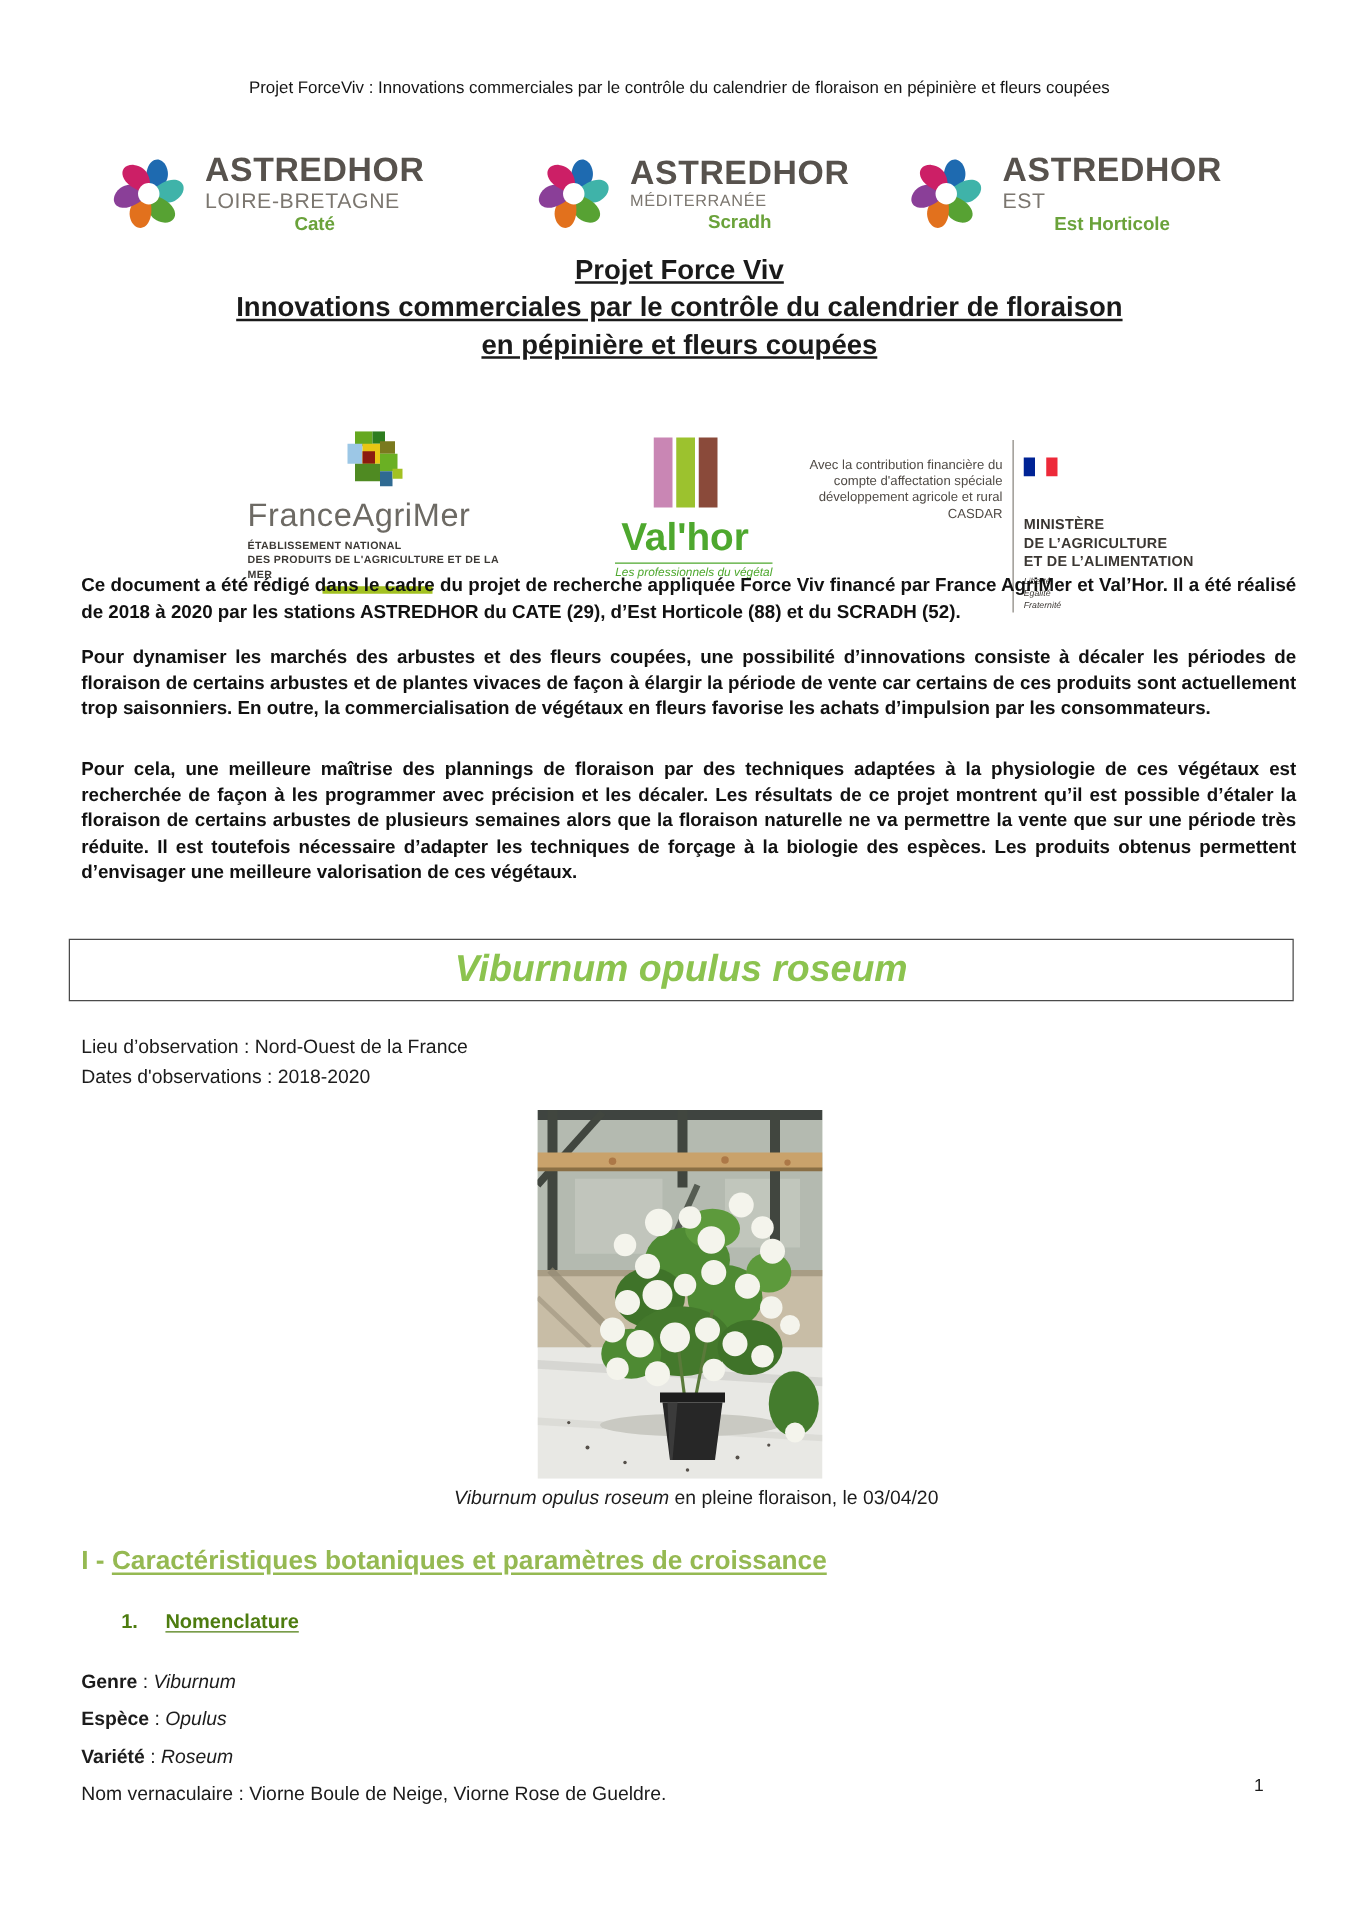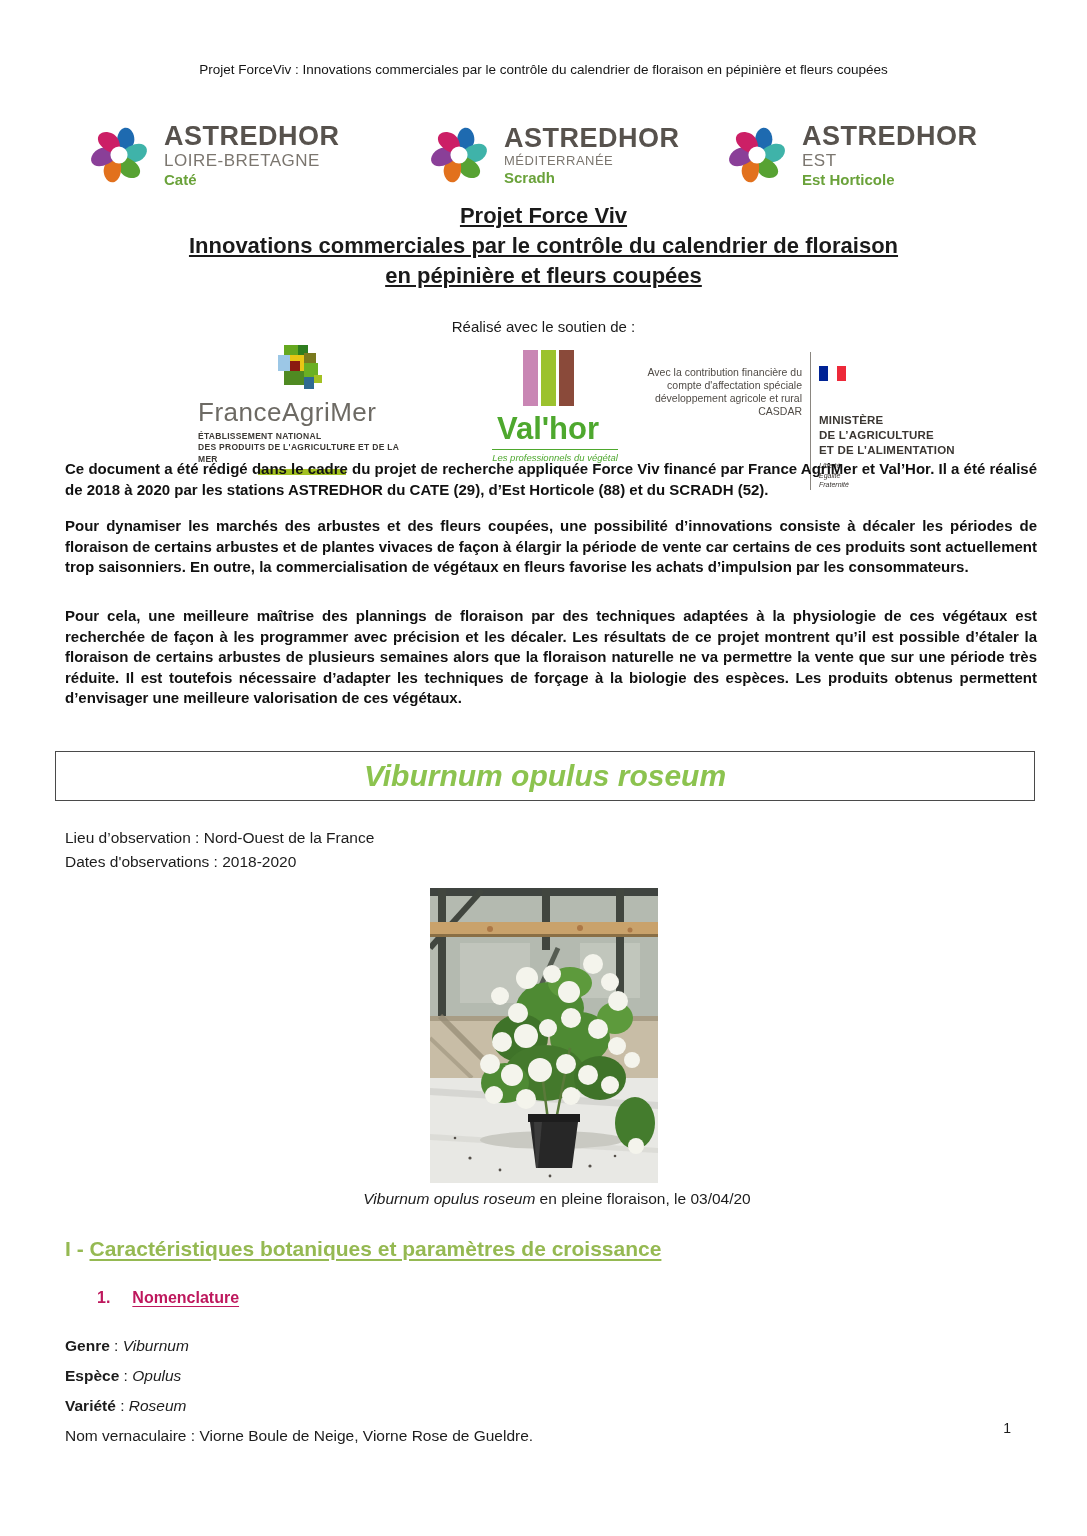--- a/index.html
+++ b/index.html
@@ -9,21 +9,21 @@
 
   .running-header { position:absolute; top:62px; left:0; right:0; text-align:center; font-size:13.5px; color:#151515; }
 
   
   .org-logo { position:absolute; top:116px; display:flex; align-items:center; gap:6px; }
   .org-logo .flower { width:78px; height:78px; flex:0 0 auto; }
   .org-text { display:flex; flex-direction:column; line-height:1.05; }
   .org-name { font-size:27px; font-weight:bold; color:#57524d; letter-spacing:0.5px; }
   .org-region { font-size:17px; color:#7b766f; letter-spacing:0.5px; margin-top:2px; }
   .org-region.small { font-size:13px; }
-  .org-station { font-size:15px; font-weight:bold; color:#6aa23a; margin-top:2px; }
+  .org-station { font-size:15px; font-weight:bold; color:#6aa23a; margin-top:2px;text-align:center; }
 
   .doc-title { position:absolute; top:201px; left:0; right:0; text-align:center; font-size:22px; font-weight:bold; line-height:30px; }
   .doc-title span { text-decoration:underline; display:block; }
 
   .support-label { position:absolute; top:318px; left:0; right:0; text-align:center; font-size:15px; }
 
   
   .fam { position:absolute; top:345px; left:198px; width:210px; text-align:left; }
   .fam-icon { display:block; margin-left:72px; }
   .fam-name { font-size:26px; color:#6d6a64; font-weight:normal; letter-spacing:0.5px; margin-top:2px; }
@@ -58,21 +58,21 @@
 
   .photo { position:absolute; top:888px; left:430px; width:228px; height:295px; }
   .photo svg { display:block; width:100%; height:100%; }
 
   .caption { position:absolute; top:1190px; left:0; right:0; text-align:center; font-size:15.5px; color:#1c1c1c;margin-left:27px; }
   .caption .it { font-style:italic; }
 
   .sec-heading { position:absolute; top:1237px; left:65px; font-size:21px; font-weight:bold; color:#95b952; }
   .sec-heading .sec-title { text-decoration:underline; text-underline-offset:3px; }
 
-  .sub-heading { position:absolute; top:1289px; left:97px; font-size:16px; font-weight:bold; color:#be185d; }
+  .sub-heading { position:absolute; top:1289px; left:97px; font-size:16px; font-weight:bold; color:#4d7c0f; }
   .sub-heading .sub-num { margin-right:22px; }
   .sub-heading .sub-label { text-decoration:underline; text-underline-offset:3px; }
 
   .nomen { position:absolute; top:1331px; left:65px; font-size:15.5px; line-height:30px; color:#1c1c1c; }
   .nomen b { font-weight:bold; }
   .nomen .val { font-style:italic; }
 
   .page-num { position:absolute; top:1420px; right:76px; font-size:14px; color:#1c1c1c; }
 </style>
 </head>
@@ -128,21 +128,20 @@
       <span class="org-station">Est Horticole</span>
     </div>
   </div>
 
   <div class="doc-title">
     <span>Projet Force Viv</span>
     <span>Innovations commerciales par le contrôle du calendrier de floraison</span>
     <span>en pépinière et fleurs coupées</span>
   </div>
 
-  <div class="support-label">Réalisé avec le soutien de :</div>
 
   <div class="fam">
     <svg class="fam-icon" width="58" height="50" viewBox="0 0 58 50">
       <rect x="14" y="0" width="14" height="12" fill="#65a81f"></rect>
       <rect x="28" y="0" width="10" height="10" fill="#2e7d1f"></rect>
       <rect x="8" y="10" width="12" height="16" fill="#9cc7e6"></rect>
       <rect x="20" y="10" width="14" height="16" fill="#e8c614"></rect>
       <rect x="34" y="8" width="12" height="10" fill="#7a7a1e"></rect>
       <rect x="20" y="16" width="10" height="10" fill="#8b1a10"></rect>
       <rect x="34" y="18" width="14" height="14" fill="#6ab023"></rect>

